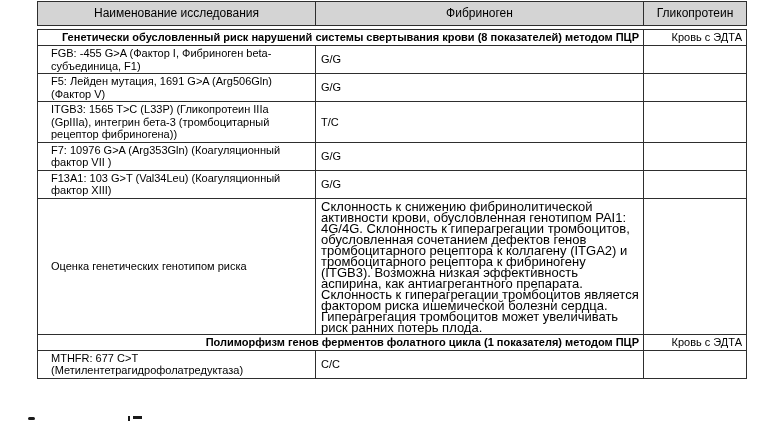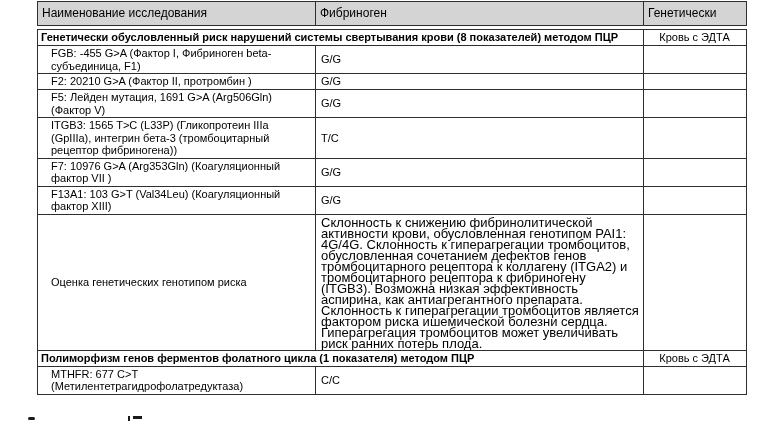--- a/index.html
+++ b/index.html
@@ -16,27 +16,27 @@
     vertical-align: middle;
     overflow: hidden;
     word-wrap: break-word;
   }
 
   .hdr-table { position: absolute; left: 37px; top: 1px; width: 709px; }
   .hdr-table th {
     background: #d4d4d4;
     font-weight: normal;
     font-size: 12px;
-    text-align: left;
+    text-align: center;
     height: 24px;
   }
 
   .body-table { position: absolute; left: 37px; top: 29px; width: 709px; }
 
-  .section-title td { font-weight: bold; padding-left: 3px; }
+  .section-title td { font-weight: bold; padding-left: 3px; text-align: right; }
   .name { padding-left: 13px; }
   .result { padding-left: 5px; margin-left: 24px; }
   .bio { text-align: center; }
 
   .r1 td { height: 16px; }
   .r2 td { height: 27px; }
   .rbig td { height: 99px; }
 
   .assess-text {
     vertical-align: top;
@@ -55,45 +55,40 @@
   <table class="hdr-table">
     <colgroup>
         <col style="width:278px">
         <col style="width:328px">
         <col style="width:103px">
       </colgroup>
     <tbody>
         <tr>
       <th>Наименование исследования</th>
       <th>Фибриноген</th>
-      <th>Генетически</th>
+      <th>Гликопротеин</th>
     </tr>
   </tbody>
     </table>
 
   <table class="body-table">
     <colgroup>
         <col style="width:278px">
         <col style="width:328px">
         <col style="width:103px">
       </colgroup>
 
     <tbody>
         <tr class="section-title r1">
       <td colspan="2">Генетически обусловленный риск нарушений системы свертывания крови (8 показателей) методом ПЦР</td>
       <td class="bio" style="font-weight:normal">Кровь с ЭДТА</td>
     </tr>
 
     <tr class="r1">
       <td class="name">FGB: -455 G&gt;A (Фактор I, Фибриноген beta-субъединица,  F1)</td>
-      <td class="result">G/G</td>
-      <td></td>
-    </tr>
-    <tr class="r1">
-      <td class="name">F2: 20210 G&gt;A (Фактор II, протромбин )</td>
       <td class="result">G/G</td>
       <td></td>
     </tr>
     <tr class="r1">
       <td class="name">F5: Лейден мутация, 1691 G&gt;A (Arg506Gln) (Фактор V)</td>
       <td class="result">G/G</td>
       <td></td>
     </tr>
     <tr class="r2">
       <td class="name">ITGB3: 1565 T&gt;C (L33P) (Гликопротеин IIIa (GpIIIa), интегрин бета-3  (тромбоцитарный рецептор фибриногена))</td>

